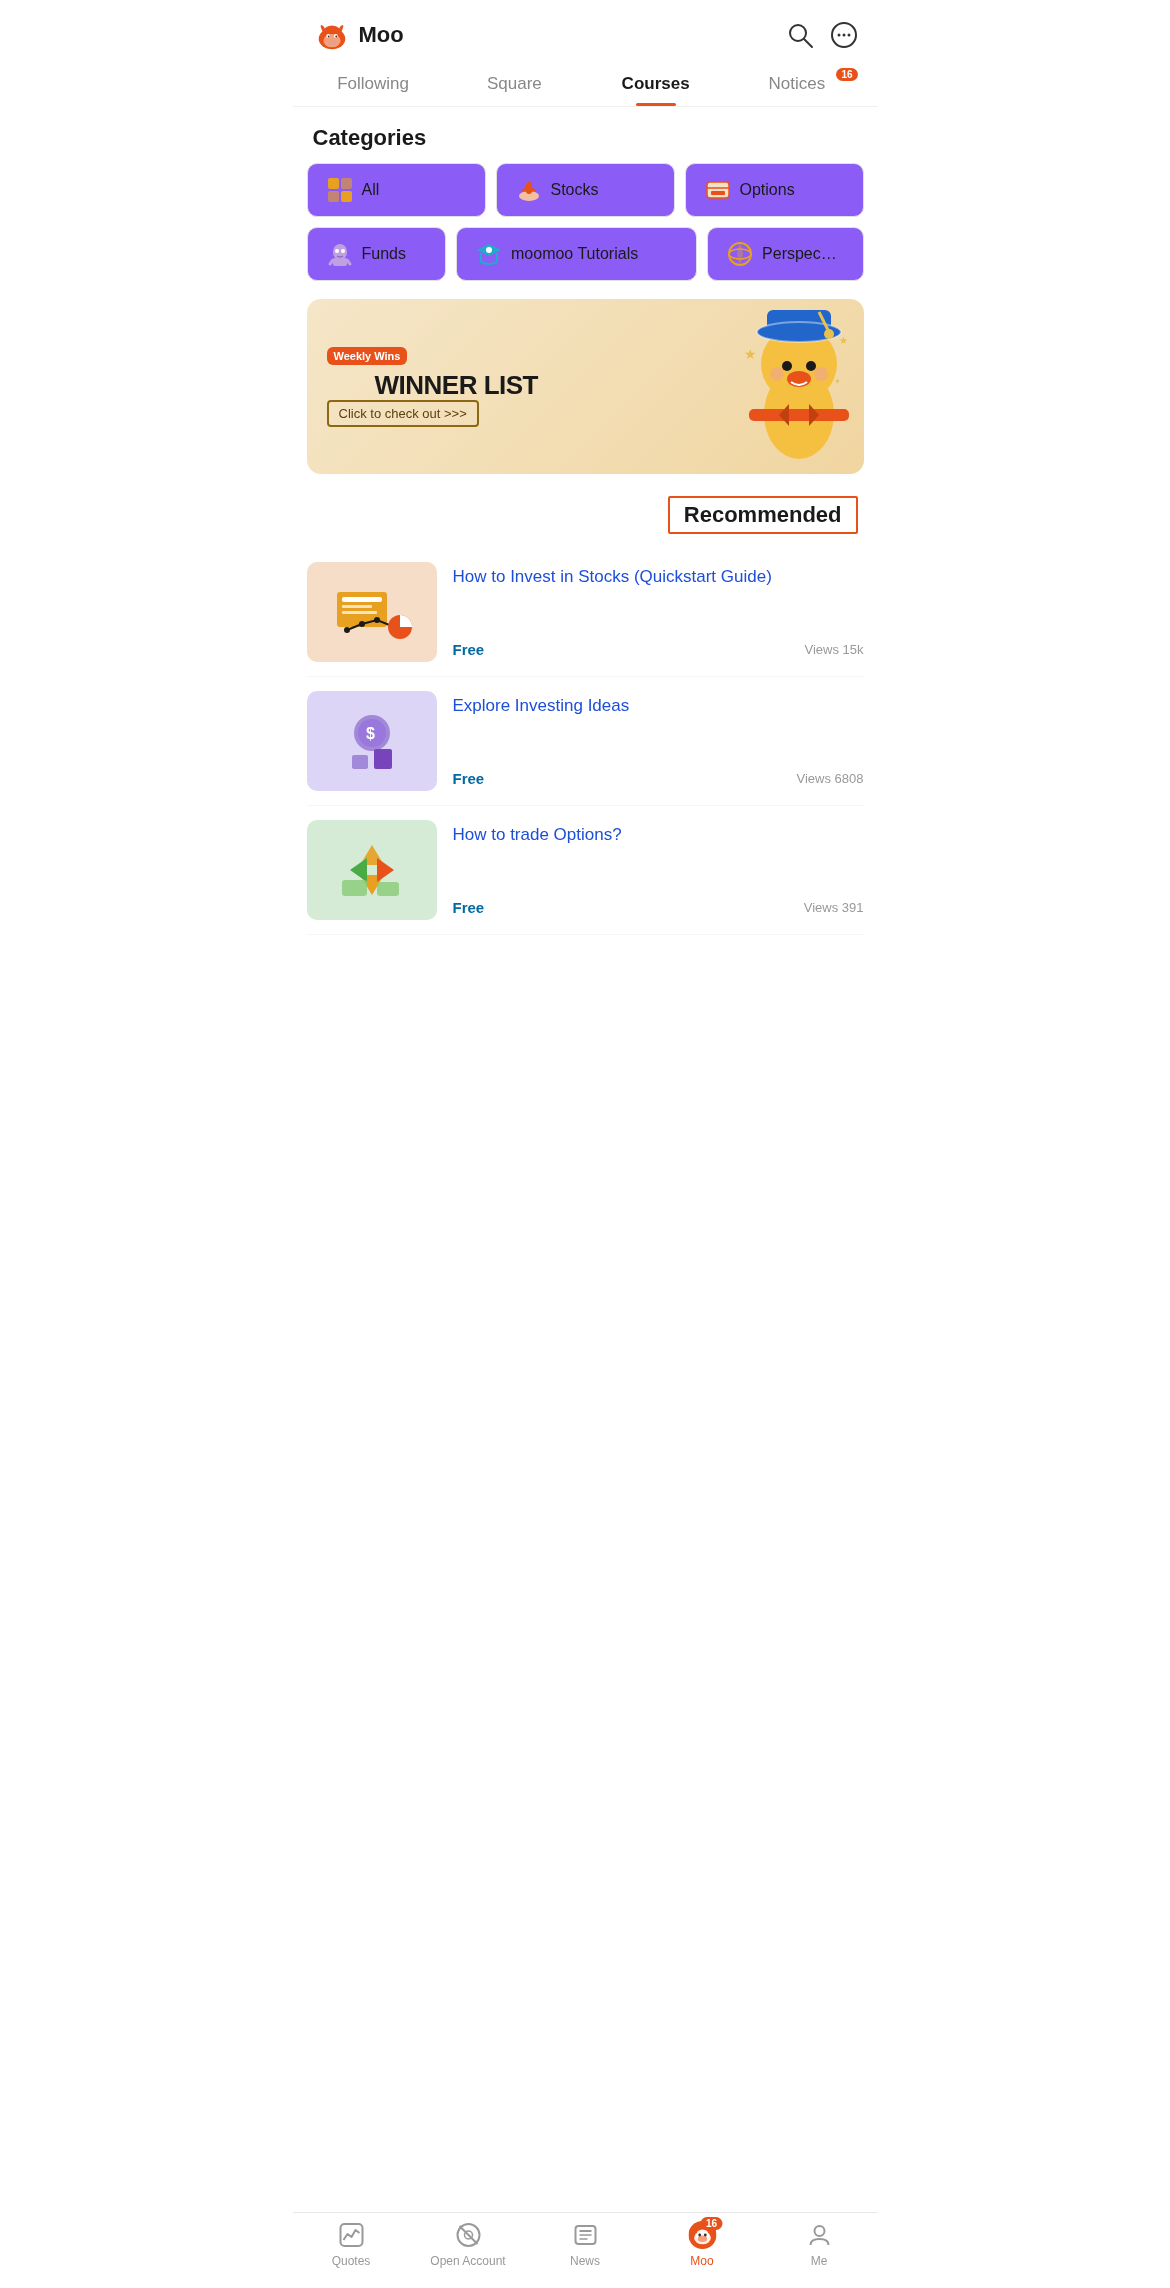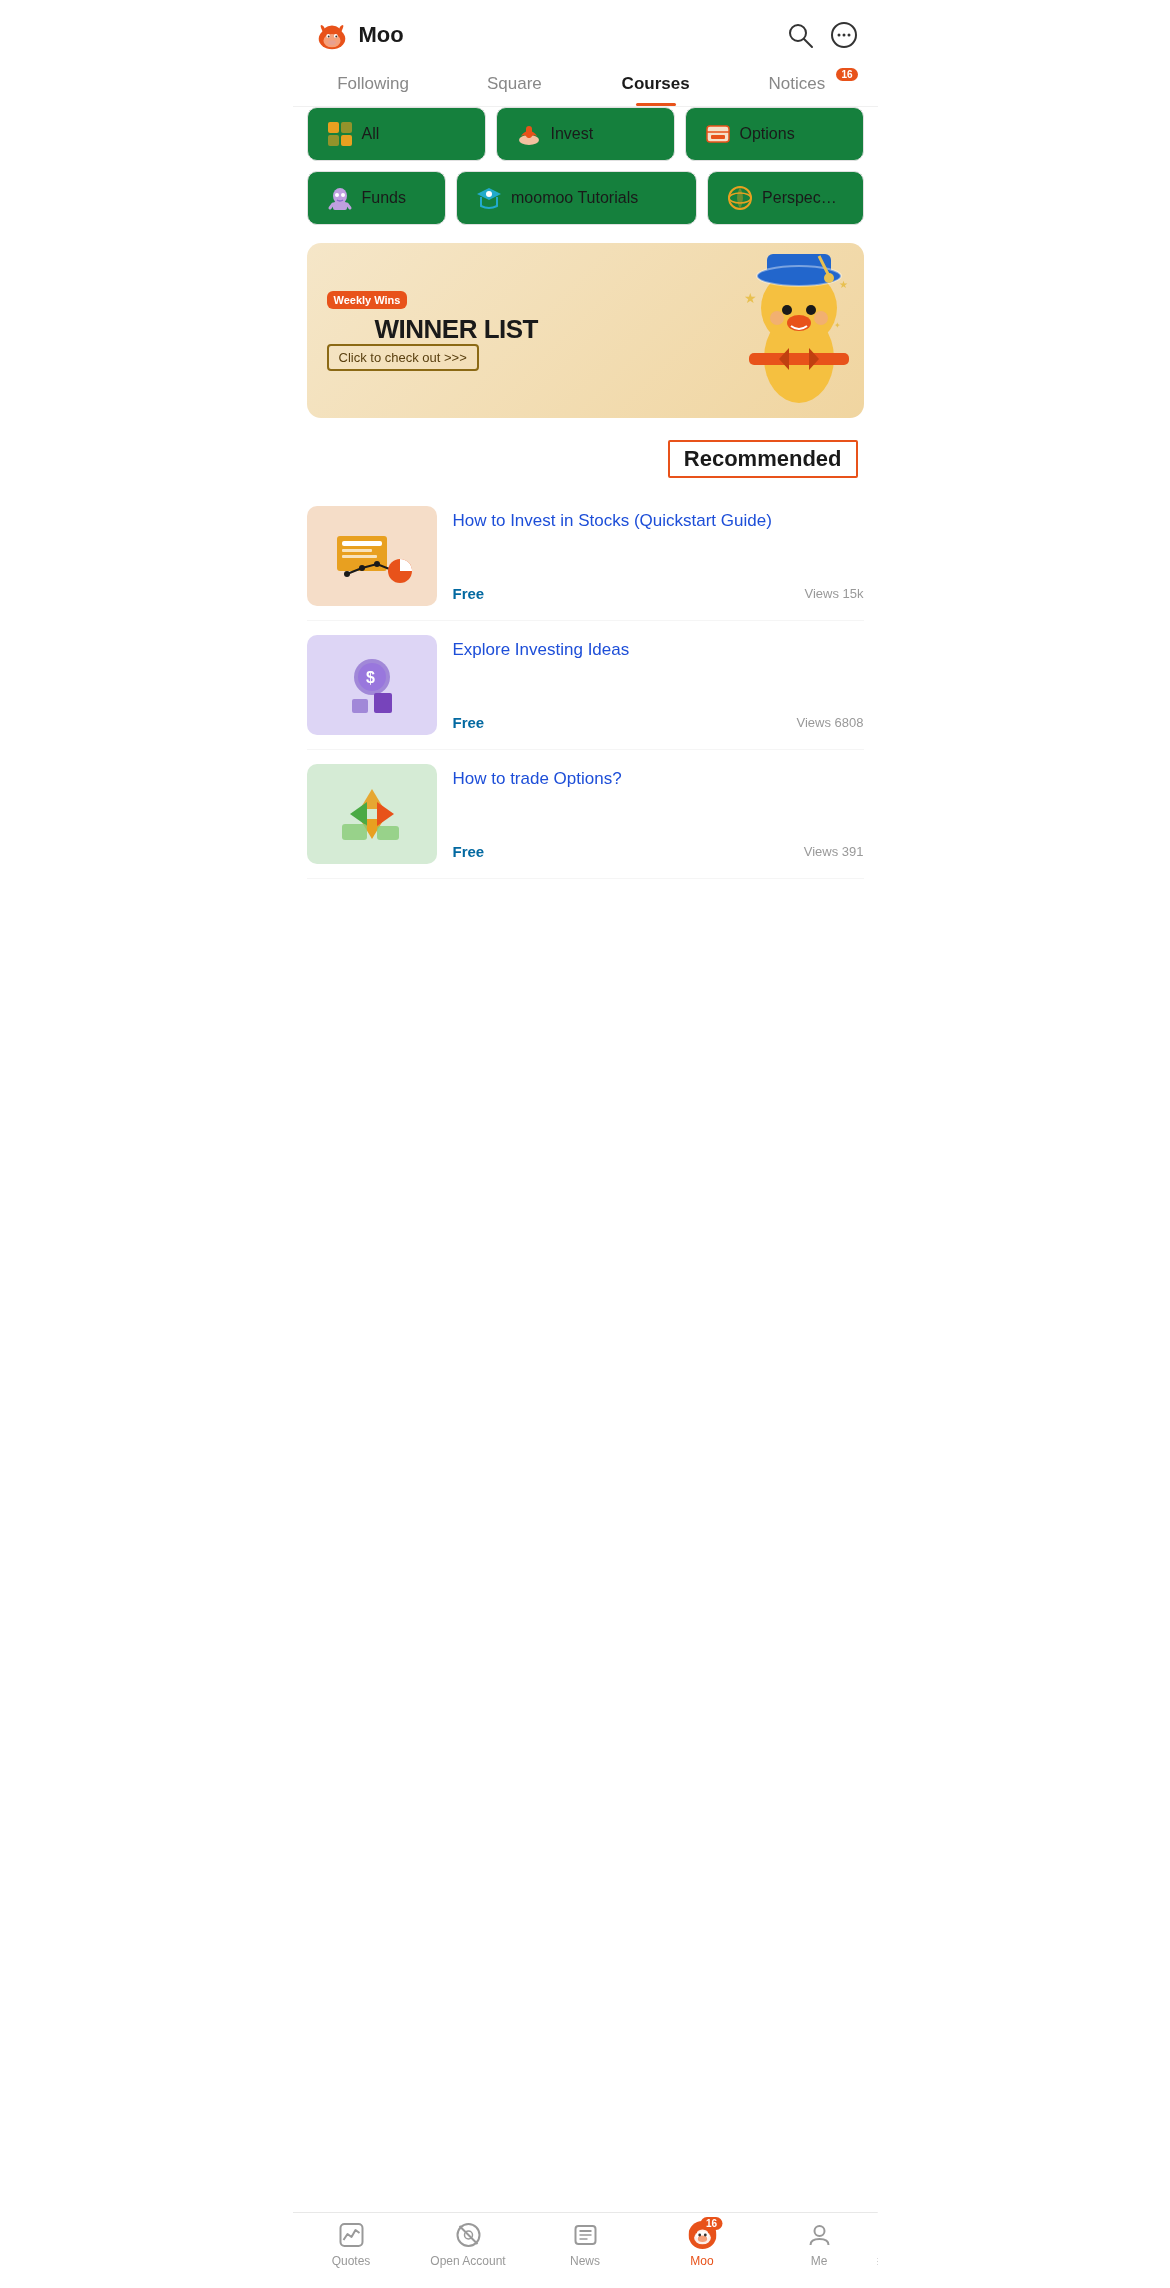--- a/index.html
+++ b/index.html
@@ -107,21 +107,21 @@
       gap: 10px;
     }
     .category-chip {
       display: flex;
       align-items: center;
       gap: 8px;
       border: 1px solid #e0e0e0;
       border-radius: 10px;
       padding: 12px 18px;
       cursor: pointer;
-      background: #15803d;
+      background: #8b5cf6;
       flex: 1;
     }
     .category-chip-label {
       font-size: 16px;
       color: #1a1a1a;
     }
     .cat-icon {
       width: 28px;
       height: 28px;
       display: flex;
@@ -352,20 +352,21 @@
     <span>Courses</span>
   </div>
   <div class="nav-tab" style="position:relative;">
     <span>Notices</span>
     <span class="nav-tab-badge">16</span>
   </div>
 </div>
 
 <div class="content-scroll">
 
+  <div class="section-title">Categories</div>
   <div class="categories-grid">
     <div class="categories-row">
 
       <div class="category-chip">
         <div class="cat-icon">
           <svg viewBox="0 0 28 28" width="28" height="28">
             <rect x="2" y="2" width="11" height="11" rx="2" fill="#e8a020"></rect>
             <rect x="15" y="2" width="11" height="11" rx="2" fill="#e8a020" opacity="0.6"></rect>
             <rect x="2" y="15" width="11" height="11" rx="2" fill="#e8a020" opacity="0.6"></rect>
             <rect x="15" y="15" width="11" height="11" rx="2" fill="#e8a020"></rect>
@@ -375,21 +376,21 @@
       </div>
 
       <div class="category-chip">
         <div class="cat-icon">
           <svg viewBox="0 0 28 28" width="28" height="28">
             <ellipse cx="14" cy="20" rx="10" ry="5" fill="#f5c0a0"></ellipse>
             <path d="M14 18 Q18 14 22 16 Q18 10 14 12 Q10 10 6 16 Q10 14 14 18Z" fill="#e8521a"></path>
             <rect x="11" y="6" width="6" height="12" rx="3" fill="#e8521a"></rect>
           </svg>
         </div>
-        <span class="category-chip-label">Invest</span>
+        <span class="category-chip-label">Stocks</span>
       </div>
 
       <div class="category-chip">
         <div class="cat-icon">
           <svg viewBox="0 0 28 28" width="28" height="28">
             <rect x="3" y="6" width="22" height="16" rx="3" fill="#f5e0c8" stroke="#e8521a" stroke-width="1.5"></rect>
             <line x1="3" y1="12" x2="25" y2="12" stroke="#e8521a" stroke-width="1.5"></line>
             <rect x="7" y="15" width="14" height="4" rx="1" fill="#e8521a"></rect>
           </svg>
         </div>

